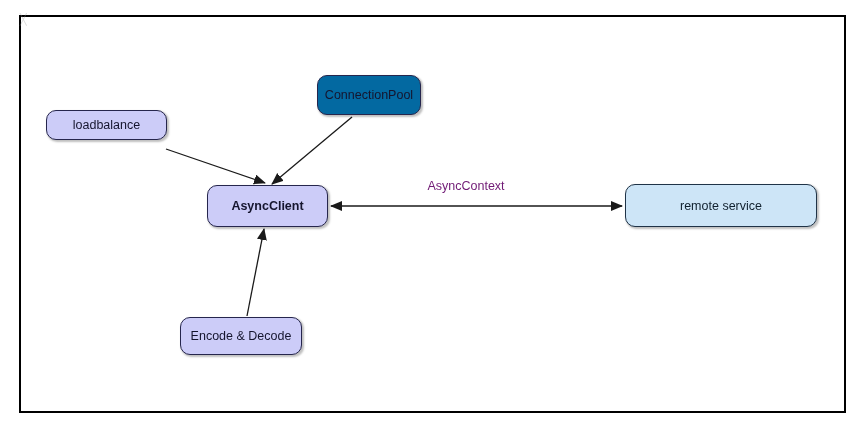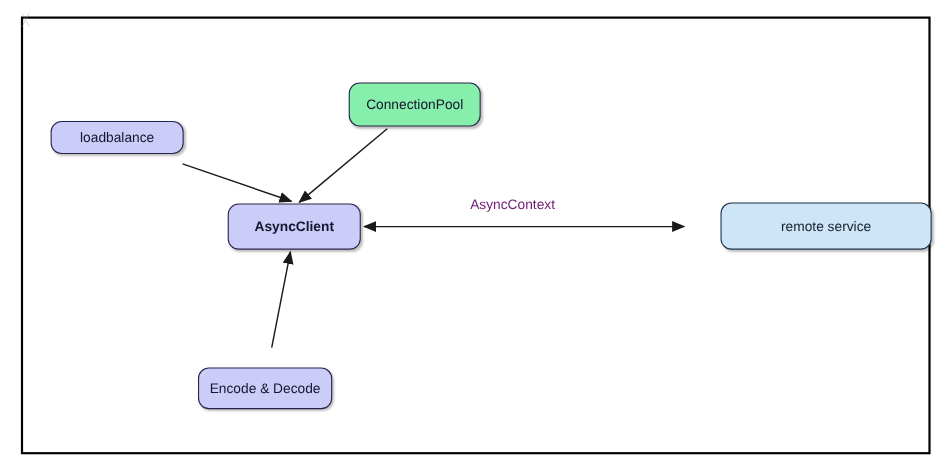--- a/index.html
+++ b/index.html
@@ -89,31 +89,31 @@
   <line x1="166" y1="149" x2="265" y2="183" marker-end="url(#arrowhead)"></line>
       <line x1="352" y1="117" x2="272" y2="184" marker-end="url(#arrowhead)"></line>
       <line x1="247" y1="316" x2="264" y2="229" marker-end="url(#arrowhead)"></line>
       <line x1="331" y1="206" x2="622" y2="206" marker-end="url(#arrowhead)" marker-start="url(#arrowhead)"></line>
     </svg>
 
   <div class="node" style="left: 46px; top: 110px; width: 121px; height: 30px; background: rgb(204, 204, 248); border-color: rgb(38, 38, 77); color: rgb(21, 21, 46);">
     <span>loadbalance</span>
   </div>
 
-  <div class="node" style="left: 317px; top: 75px; width: 120px; height: 40px; background: #86efac; border-color: rgb(38, 38, 77); color: rgb(21, 21, 46);">
+  <div class="node" style="left: 317px; top: 75px; width: 104px; height: 40px; background: #0369a1; border-color: rgb(38, 38, 77); color: rgb(21, 21, 46);">
     <span>ConnectionPool</span>
   </div>
 
   <div class="node" style="left: 207px; top: 185px; width: 121px; height: 42px; background: rgb(204, 204, 248); border-color: rgb(38, 38, 77); color: rgb(21, 21, 46); font-weight: bold;">
     <span>AsyncClient</span>
   </div>
 
-  <div class="node" style="left: 625px; top: 184px; width: 192px; height: 43px; background: rgb(205, 229, 247); border-color: rgb(31, 51, 71); color: rgb(16, 32, 46); margin-left: 30px;">
+  <div class="node" style="left: 625px; top: 184px; width: 192px; height: 43px; background: rgb(205, 229, 247); border-color: rgb(31, 51, 71); color: rgb(16, 32, 46);">
     <span>remote service</span>
   </div>
 
-  <div class="node" style="left: 180px; top: 317px; width: 122px; height: 38px; background: rgb(204, 204, 248); border-color: rgb(38, 38, 77); color: rgb(21, 21, 46); margin-top: 17px;">
+  <div class="node" style="left: 180px; top: 317px; width: 122px; height: 38px; background: rgb(204, 204, 248); border-color: rgb(38, 38, 77); color: rgb(21, 21, 46);">
     <span>Encode &amp; Decode</span>
   </div>
 
   <div class="edge-label">AsyncContext</div>
 
 </div>
 
 </body></html>

